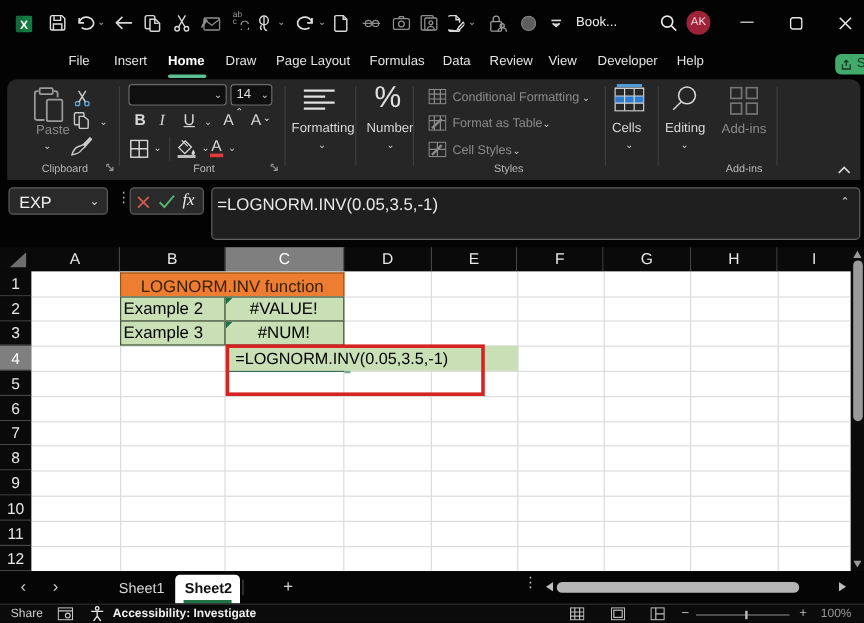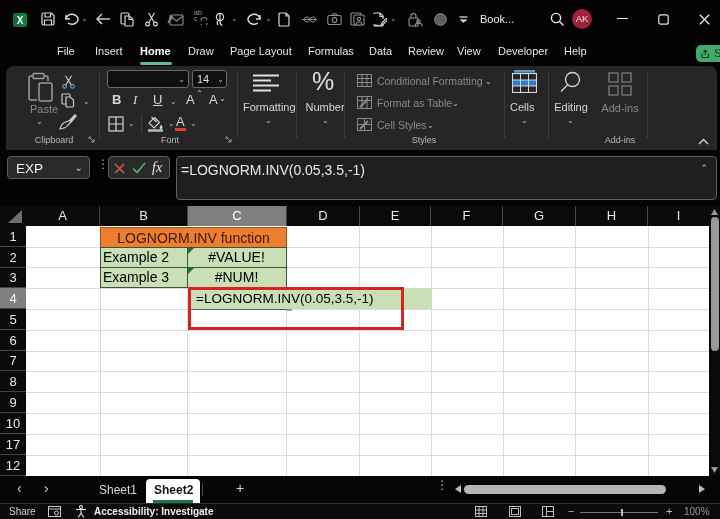--- a/index.html
+++ b/index.html
@@ -373,21 +373,21 @@
     <div class="rowh" style="top:20px;height:21px;line-height:21px;">1</div>
     <div class="rowh" style="top:41px;height:21px;line-height:21px;">2</div>
     <div class="rowh" style="top:62px;height:20px;line-height:20px;">3</div>
     <div class="rowh" style="top:82px;height:21px;line-height:21px;background:#7f7f7f;color:#fff;">4</div>
     <div class="rowh" style="top:103px;height:21px;line-height:21px;">5</div>
     <div class="rowh" style="top:124px;height:21px;line-height:21px;">6</div>
     <div class="rowh" style="top:145px;height:20px;line-height:20px;">7</div>
     <div class="rowh" style="top:165px;height:21px;line-height:21px;">8</div>
     <div class="rowh" style="top:186px;height:21px;line-height:21px;">9</div>
     <div class="rowh" style="top:207px;height:21px;line-height:21px;">10</div>
-    <div class="rowh" style="top:228px;height:21px;line-height:21px;">17</div>
+    <div class="rowh" style="top:228px;height:21px;line-height:21px;">11</div>
     <div class="rowh" style="top:249px;height:21px;line-height:21px;">12</div>
 
     <div class="cell" style="left:100px;top:21px;width:187px;height:20px;background:#ed7d31;border:1px solid #9a5516;border-bottom:none;color:#3a2005;text-align:center;line-height:20px;font-size:14px;">LOGNORM.INV function</div>
     <div class="cell" style="left:100px;top:41px;width:88px;height:21px;background:#c9dfb6;border:1.5px solid #42513a;line-height:19px;padding-left:2px;">Example 2</div>
     <div class="cell" style="left:186.5px;top:41px;width:100px;height:21px;background:#c9dfb6;border:1.5px solid #42513a;text-align:center;line-height:19px;">#VALUE!
       <svg class="abs" style="left:0;top:0;" width="6" height="6" viewBox="0 0 6 6">
           <path d="M0 0 H6 L0 6 Z" fill="#1e7145"></path>
         </svg>
     </div>
     <div class="cell" style="left:100px;top:61px;width:88px;height:21px;background:#c9dfb6;border:1.5px solid #42513a;line-height:19px;padding-left:2px;">Example 3</div>

